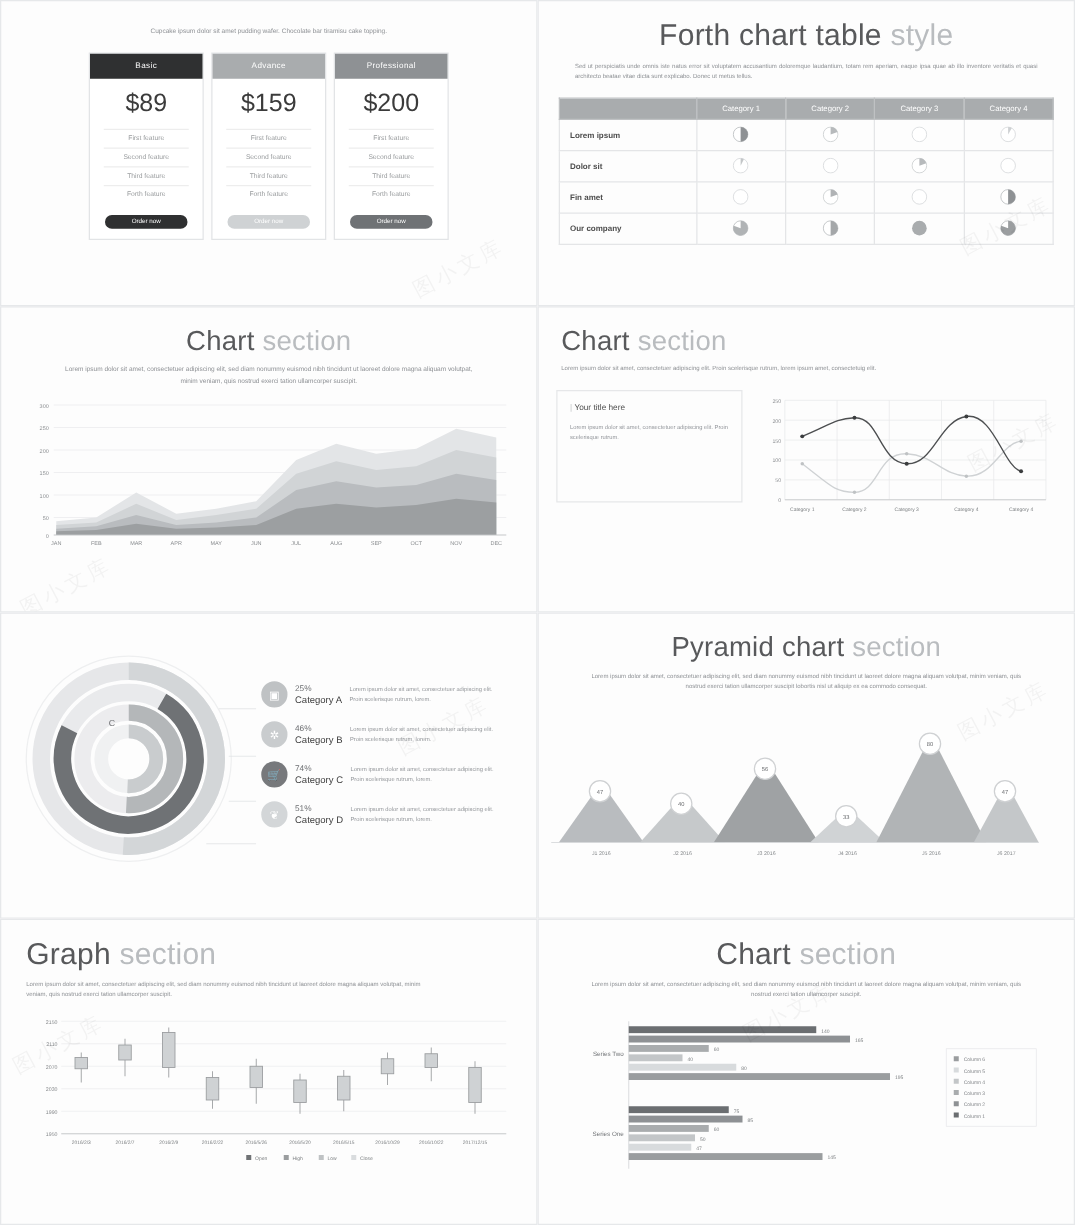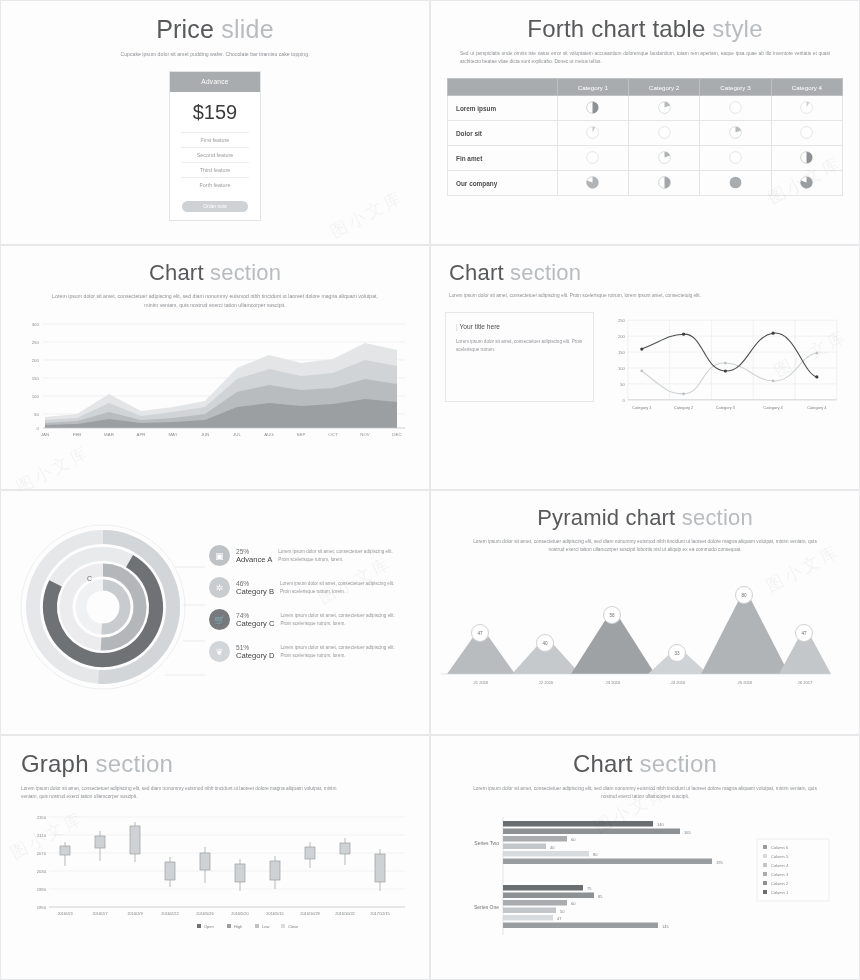--- a/index.html
+++ b/index.html
@@ -112,38 +112,52 @@
     position:absolute; font-size:17px; color:rgba(0,0,0,0.045);
     transform:rotate(-28deg); pointer-events:none; letter-spacing:3px;
   }
 </style>
 </head>
 <body>
 
 <div class="deck">
 
   <div class="slide s1">
-    <div class="title">
-      <span>Price</span>
-      <span class="light">slide</span>
-    </div>
     <div class="subtxt">Cupcake ipsum dolor sit amet pudding wafer. Chocolate bar tiramisu cake topping.</div>
     <div class="cards">
 
+      <div class="card">
+        <div class="head" style="background:#2f3031">Basic</div>
+        <div class="price">$89</div>
+        <div class="feat">First feature</div>
+        <div class="feat">Second feature</div>
+        <div class="feat">Third feature</div>
+        <div class="feat">Forth feature</div>
+        <div class="order" style="background:#2f3031">Order now</div>
+      </div>
 
       <div class="card">
         <div class="head" style="background:#a9acae">Advance</div>
         <div class="price">$159</div>
         <div class="feat">First feature</div>
         <div class="feat">Second feature</div>
         <div class="feat">Third feature</div>
         <div class="feat">Forth feature</div>
         <div class="order" style="background:#cfd2d4">Order now</div>
       </div>
 
+      <div class="card">
+        <div class="head" style="background:#8e9194">Professional</div>
+        <div class="price">$200</div>
+        <div class="feat">First feature</div>
+        <div class="feat">Second feature</div>
+        <div class="feat">Third feature</div>
+        <div class="feat">Forth feature</div>
+        <div class="order" style="background:#6f7275">Order now</div>
+      </div>
 
     </div>
     <div class="wmark" style="right:22px; bottom:18px;">图小文库</div>
   </div>
 
   <div class="slide s2">
     <div class="title">
       <span>Forth chart table</span>
       <span class="light">style</span>
     </div>
@@ -406,21 +420,21 @@
           <line x1="168" y1="122" x2="190" y2="122"></line>
           <line x1="150" y1="156" x2="190" y2="156"></line>
         </g>
       </svg>
 
       <div style="flex:1; padding-left:4px;">
         <div class="legend-row">
           <div class="lg-ico" style="background:#bfc2c4">▣</div>
           <div>
             <div class="lg-pct">25%</div>
-            <div class="lg-cat">Advance A</div>
+            <div class="lg-cat">Category A</div>
           </div>
           <div class="lg-desc">Lorem ipsum dolor sit amet, consectetuer adipiscing elit. Proin scelerisque rutrum, lorem.</div>
         </div>
         <div class="legend-row">
           <div class="lg-ico" style="background:#c9ccce">✲</div>
           <div>
             <div class="lg-pct">46%</div>
             <div class="lg-cat">Category B</div>
           </div>
           <div class="lg-desc">Lorem ipsum dolor sit amet, consectetuer adipiscing elit. Proin scelerisque rutrum, lorem.</div>

